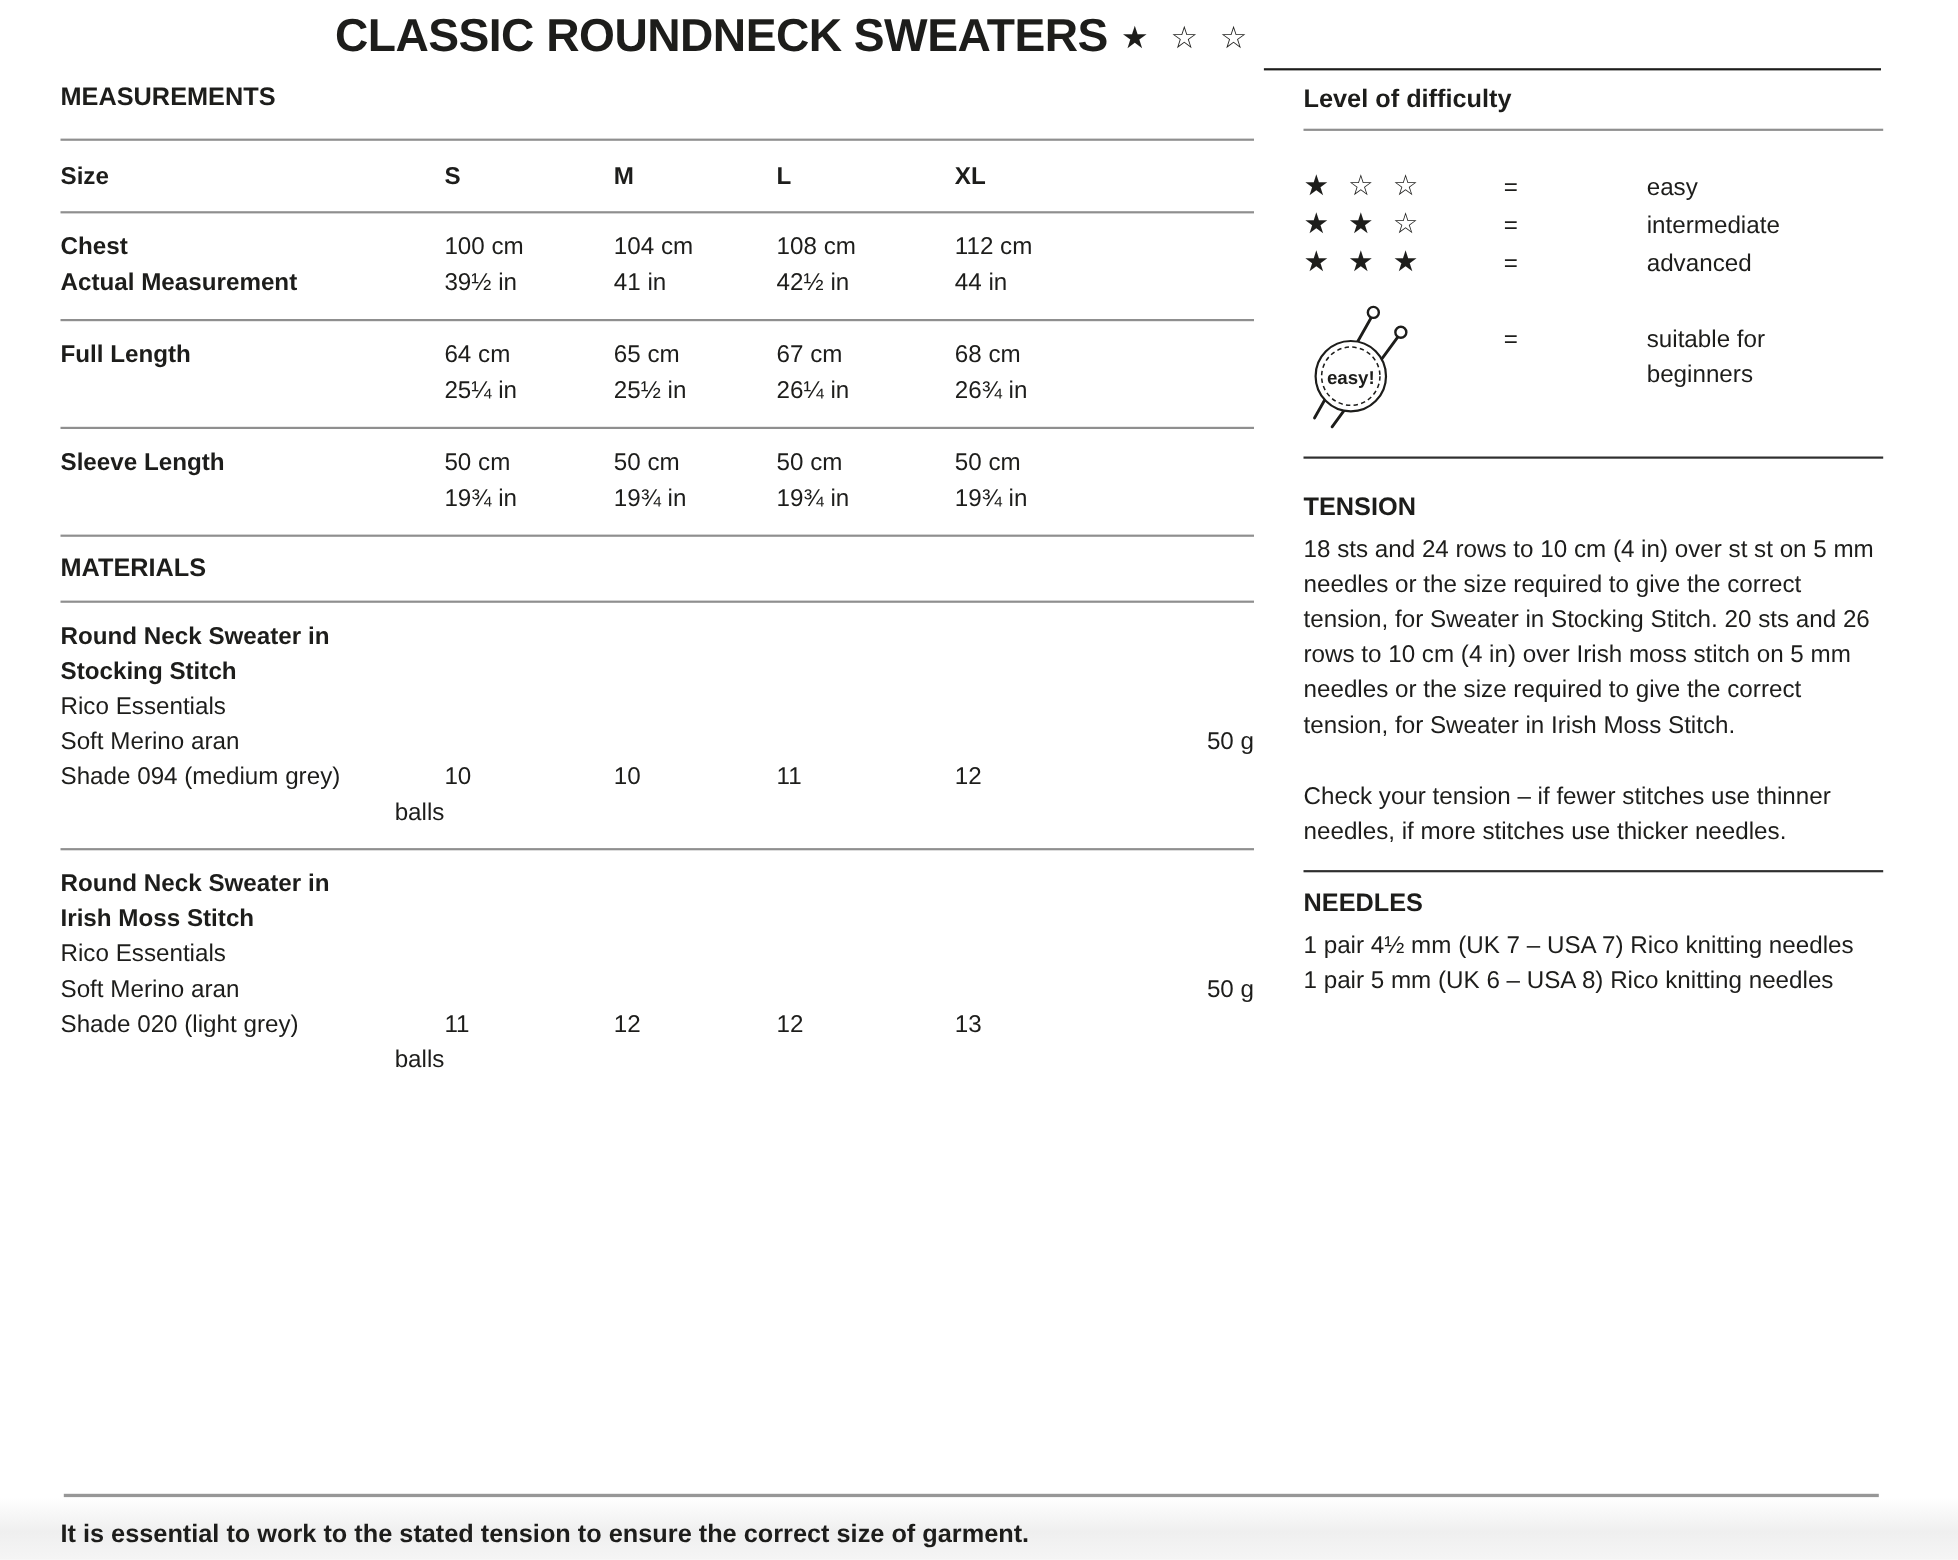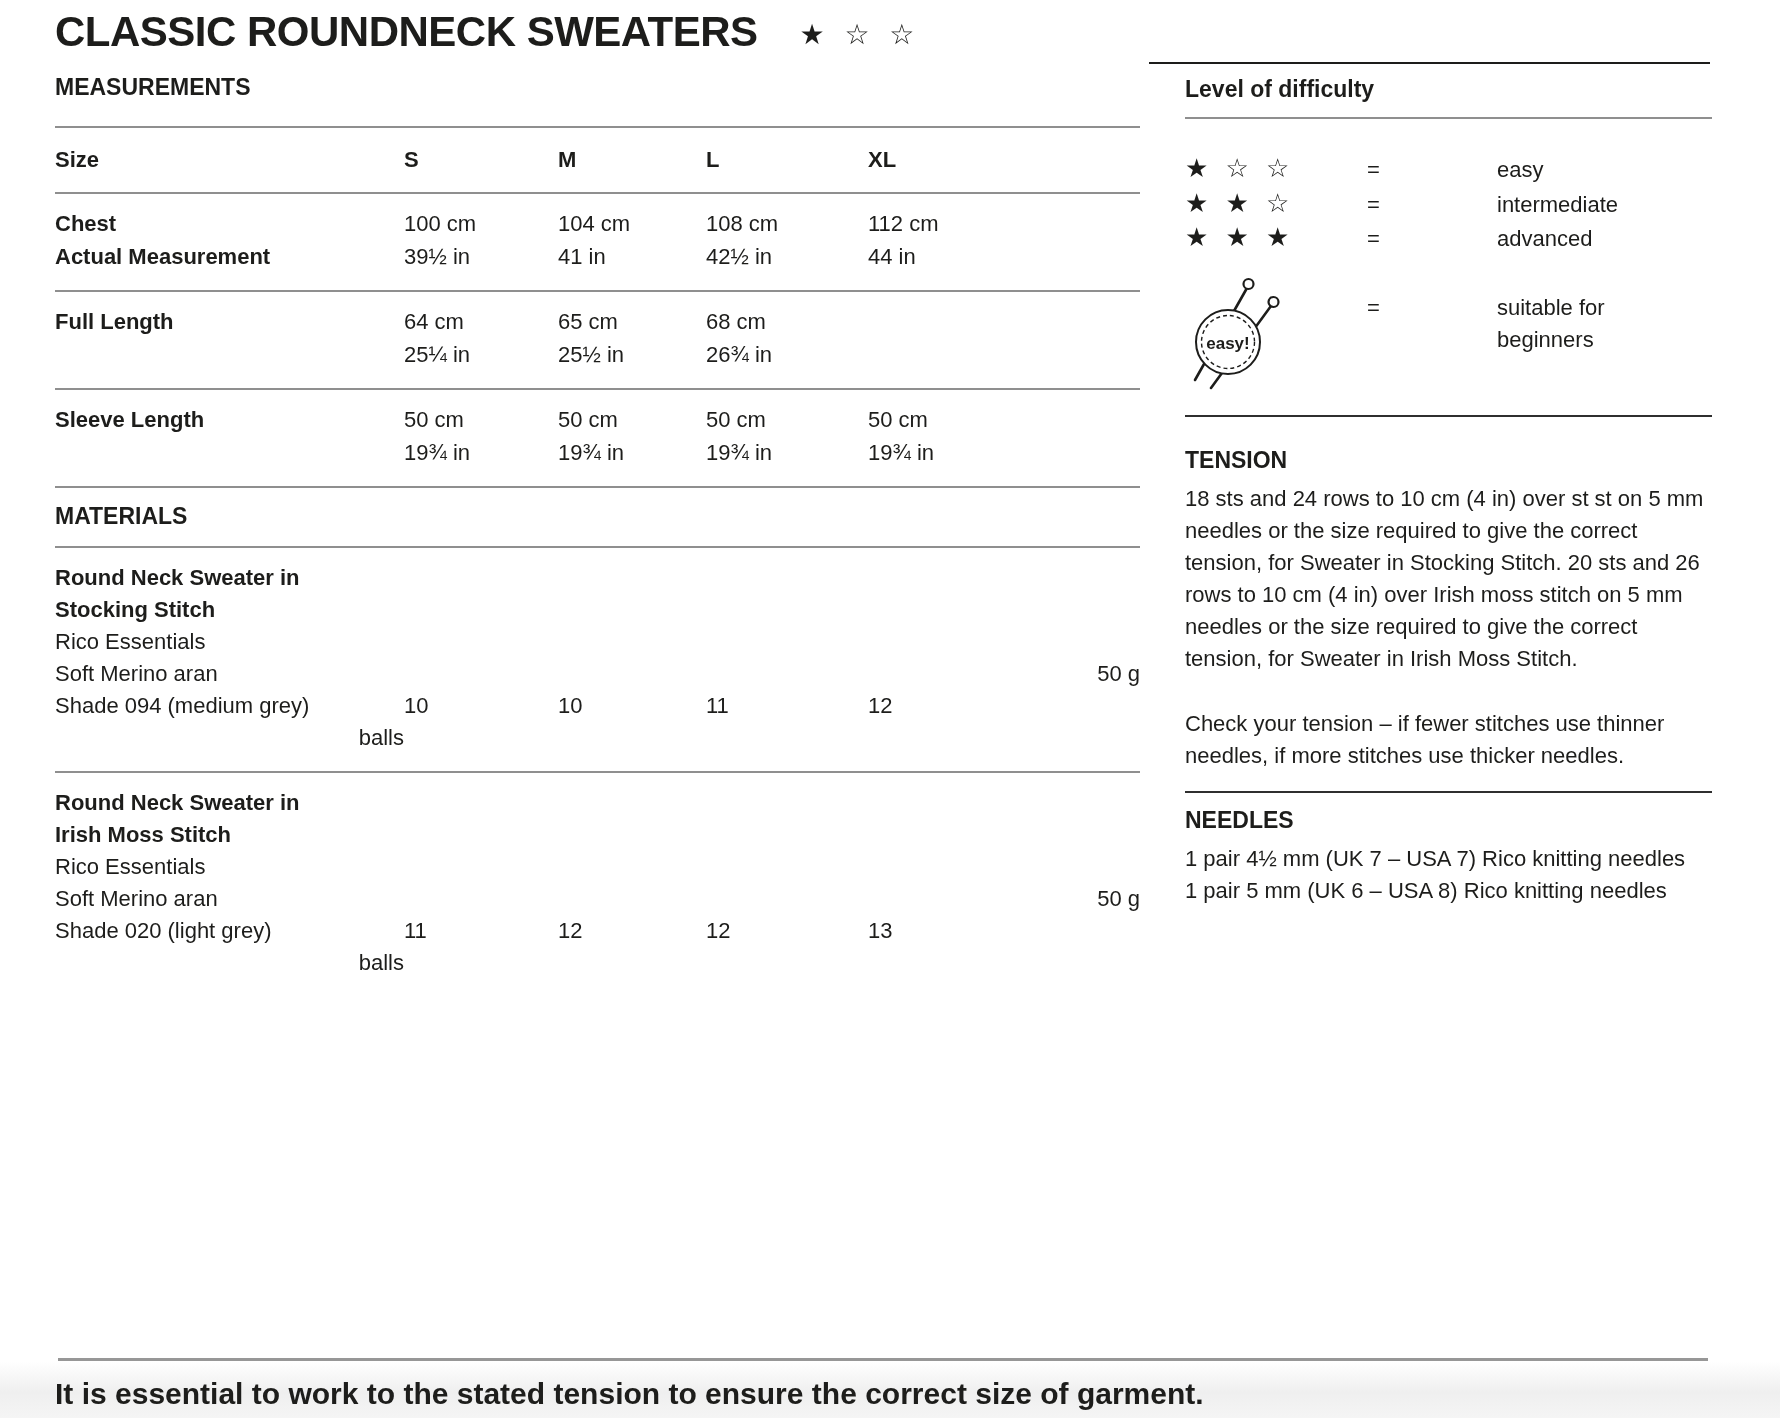--- a/index.html
+++ b/index.html
@@ -28,21 +28,22 @@
     position: absolute;
     left: 1149px; top: 62px;
     width: 561px; height: 2px;
     background: #1d1d1b;
   }
 
   .title-row {
     display: flex;
     align-items: center;
     margin-top: 10px;
-    gap: 42px;
+    gap: 12px;
+    justify-content: flex-end;
   }
   .doc-title {
     font-size: 42px;
     line-height: 44px;
     font-weight: bold;
     letter-spacing: -0.5px;
   }
   .title-stars {
     font-size: 28px;
     letter-spacing: 6px;
@@ -113,21 +114,21 @@
   }
   .footer-rule {
     position: absolute;
     left: 58px; top: 1358px;
     width: 1650px; height: 3px;
     background: #979797;
   }
   .footer-text {
     position: absolute;
     left: 55px; top: 1378px;
-    font-size: 30px;
+    font-size: 23px;
     font-weight: bold;
   }
 </style>
 </head>
 <body>
 
 <div class="col-left">
 
   <div class="title-row">
     <div class="doc-title">CLASSIC ROUNDNECK SWEATERS</div>
@@ -175,20 +176,24 @@
       <div class="mline">Full Length</div>
       <div class="mline"></div>
     </div>
     <div>
         <div class="mline">64 cm</div>
         <div class="mline">25¼ in</div>
       </div>
     <div>
         <div class="mline">65 cm</div>
         <div class="mline">25½ in</div>
+      </div>
+    <div>
+        <div class="mline">67 cm</div>
+        <div class="mline">26¼ in</div>
       </div>
     <div>
         <div class="mline">68 cm</div>
         <div class="mline">26¾ in</div>
       </div>
   </div>
   <div class="rule"></div>
 
   <div class="mgrid mrow">
     <div class="mlabel">

